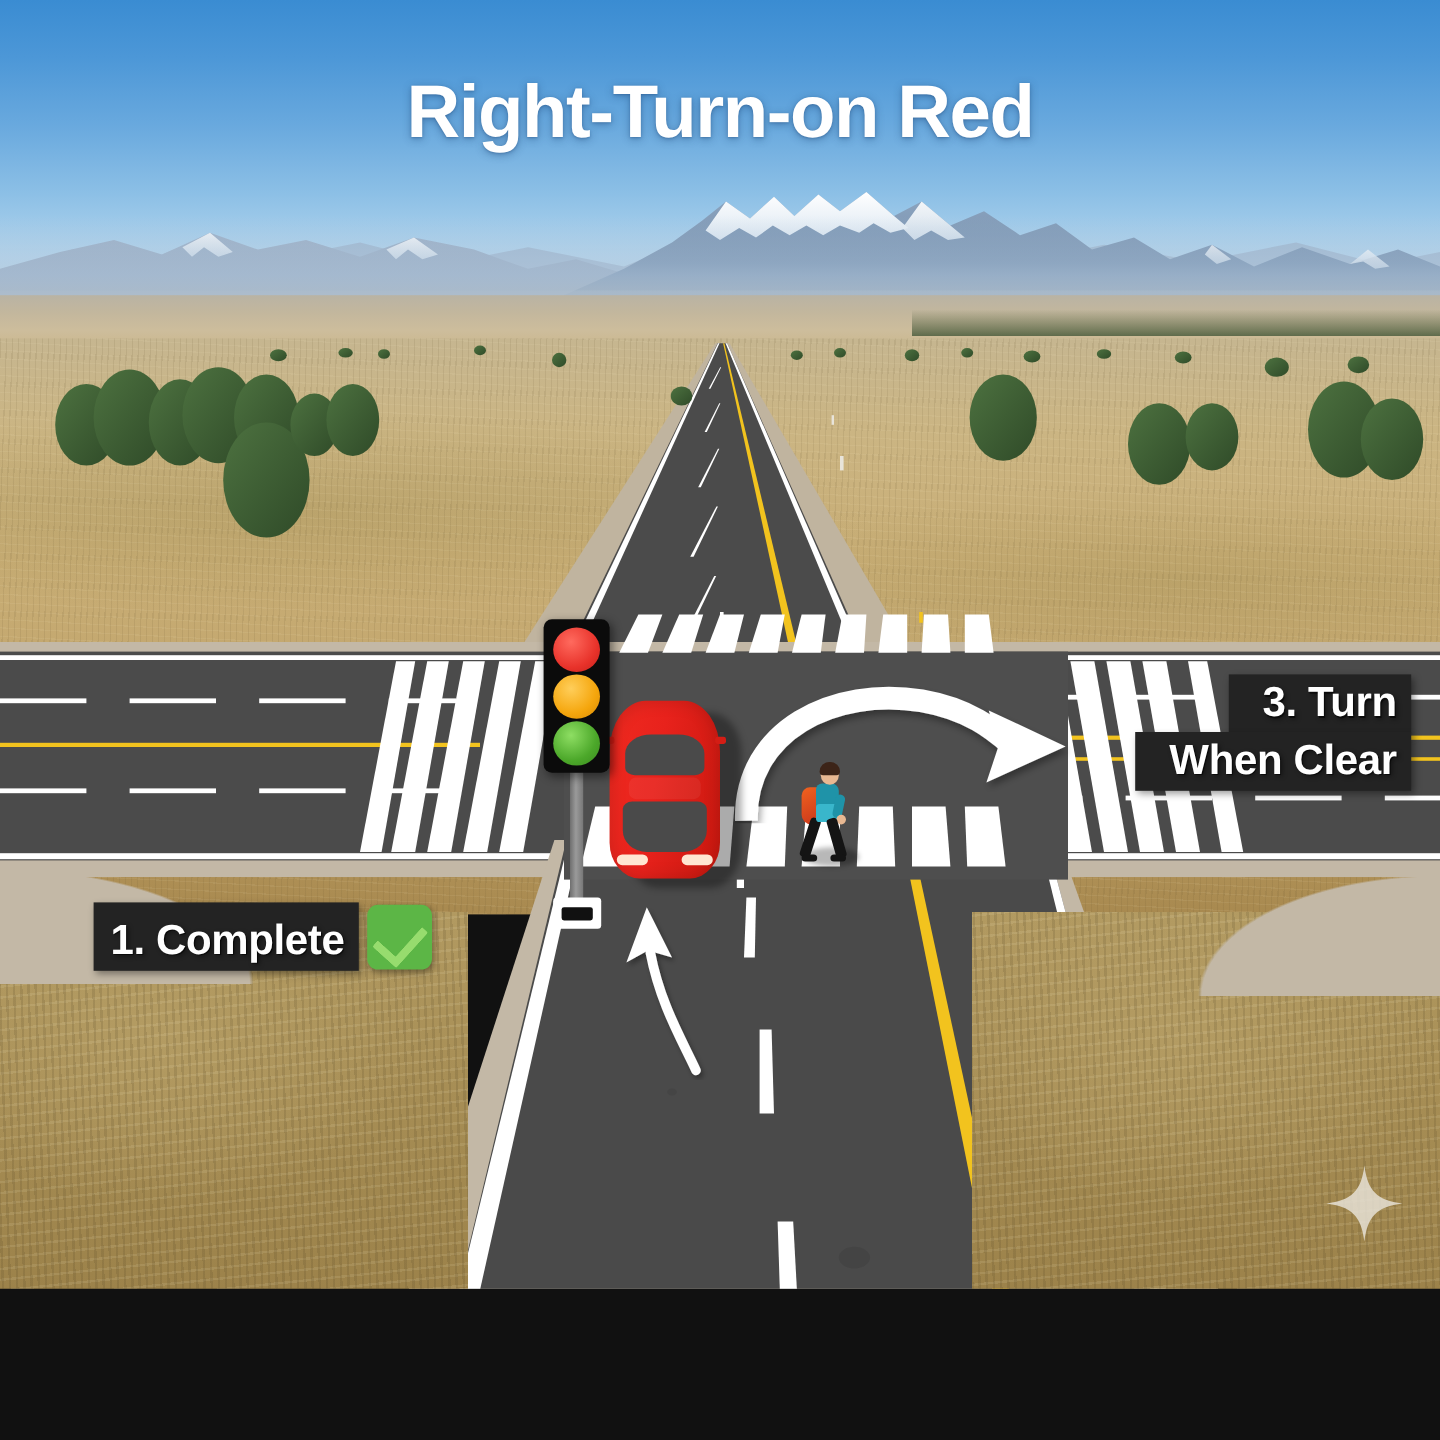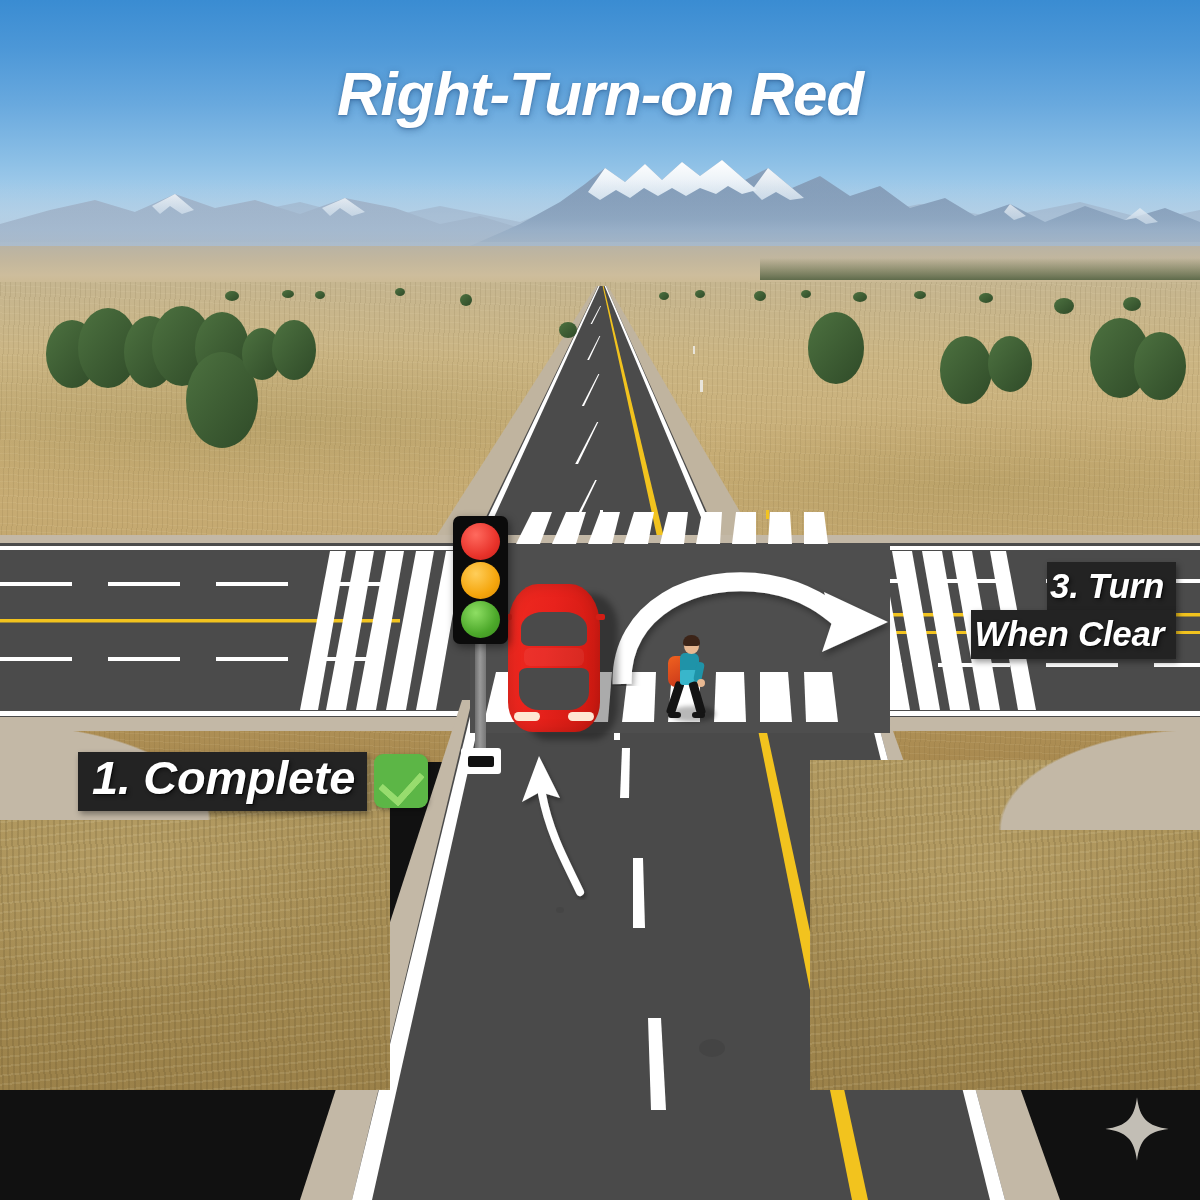--- a/index.html
+++ b/index.html
@@ -1,23 +1,22 @@
 <!DOCTYPE html>
 <html><head>
 <meta charset="utf-8">
 <title>Right-Turn-on Red</title>
 <style>
   * { margin:0; padding:0; box-sizing:border-box; }
   html,body { background:#111; }
   #scene {
     position:relative;
-    width:1200px; height:1200px;
+    width:1200px; height:1074px;
     overflow:hidden;
     font-family:"Liberation Sans", sans-serif;
-    font-style:italic;
     -webkit-font-smoothing:antialiased;
   }
 
   
   .sky {
     position:absolute; left:0; top:0; width:1200px; height:262px;
     background:linear-gradient(to bottom,
       #3a8cd2 0%, #4c97d7 18%, #69a9de 40%, #8dc0e6 62%, #b3d5ed 82%, #ccdfec 100%);
   }
 
@@ -79,39 +78,39 @@
     background:#232323;
     color:#fff;
     font-weight:bold;
     letter-spacing:-0.3px;
     text-shadow:1px 1px 0 rgba(0,0,0,.55), 2px 2px 4px rgba(0,0,0,.45);
     box-shadow:2px 3px 6px rgba(0,0,0,.40);
     white-space:nowrap;
   }
 
   #lbl1 { left:78px; top:752px; }
-  #lbl1 .lbl-line { font-size:47px; padding:0 12px 6px 14px; line-height:1.12; }
+  #lbl1 .lbl-line { font-size:35px; padding:12px 12px 6px 14px; line-height:1.12; }
   #lbl1 .row { display:flex; align-items:center; gap:7px; }
   #lbl1 .r2 { margin-top:-1px; }
 
   .check-badge {
     width:54px; height:54px; border-radius:9px;
     background:#5CB646;
     position:relative; flex:0 0 auto;
     box-shadow:1px 2px 5px rgba(0,0,0,.35);
   }
   .check-badge::after {
     content:""; position:absolute;
     left:14px; top:9px; width:20px; height:33px;
     border:7px solid #97DC6E; border-top:none; border-left:none;
     transform:rotate(42deg); border-radius:2px;
   }
 
   #lbl3 { right:24px; top:562px; text-align:right; }
-  #lbl3 .lbl-line { font-size:35px; padding:4px 12px 6px 3px; line-height:1.12; }
+  #lbl3 .lbl-line { font-size:35px; padding:4px 12px 6px 28px; line-height:1.12; }
   #lbl3 .r2 { margin-top:-1px; }
 
   #lbl2 {
     left:494px; top:895px;
     font-size:25px; font-weight:bold; color:#fff;
     letter-spacing:-0.2px; white-space:nowrap;
     text-shadow:1px 1px 0 rgba(40,40,40,.85), 2px 2px 5px rgba(0,0,0,.55);
   }
 
   

